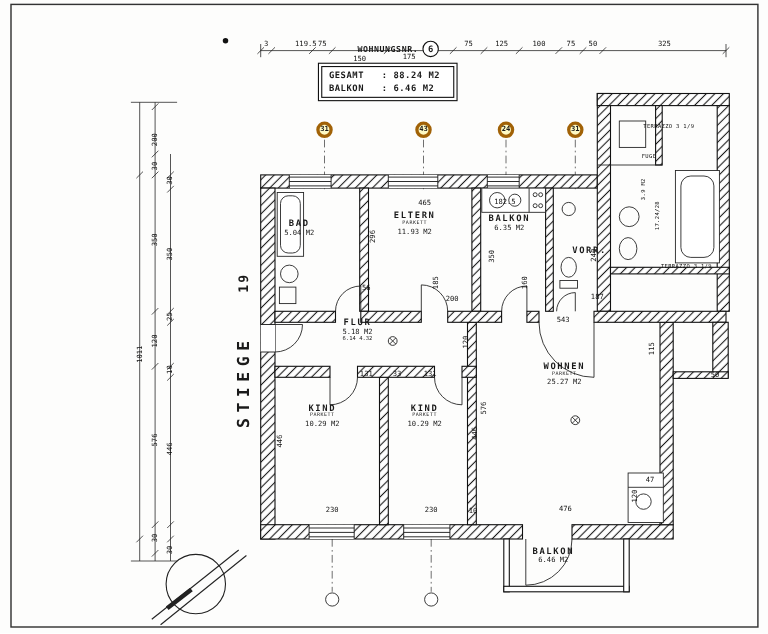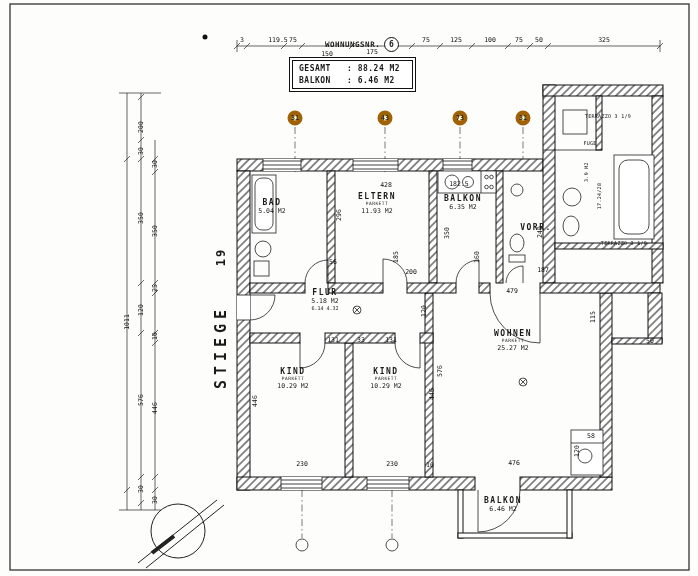--- a/index.html
+++ b/index.html
@@ -6,21 +6,21 @@
   html,body { width:698px; height:576px; background:#ffffff; }
   .page { position:relative; width:698px; height:576px; background:#fdfdfc; overflow:hidden;
           font-family:"DejaVu Sans Mono", monospace; color:#1a1a1a; }
   svg.linework { position:absolute; left:0; top:0; }
 
   
   #labels { position:absolute; left:0; top:0; width:100%; height:100%; }
   #labels > div { position:absolute; line-height:1; white-space:nowrap; }
   .dim  { font-size:6.5px; color:#111; }
   .anno { font-size:5px; color:#111; letter-spacing:.3px; }
-  .gridmark { width:15px; height:15px; border:5px solid #a16207; border-radius:50%;
+  .gridmark { width:15px; height:15px; border:3px solid #a16207; border-radius:50%;
               background:#fef9c3; display:flex; align-items:center; justify-content:center;
               font-size:6.5px; font-weight:bold; }
   .room { transform:translate(-50%,-50%); text-align:center; }
   .rname { font-weight:bold; font-size:8px; letter-spacing:1.5px; }
   .rfloor { font-size:4.5px; letter-spacing:.5px; margin-top:1px; }
   .rarea { font-size:6.5px; margin-top:1px; }
   .rnote { font-size:5px; margin-top:1px; }
 
   
   .wohn-row { position:absolute; left:297px; top:37px; display:flex; align-items:center; gap:4px;
@@ -266,54 +266,54 @@
       <div class="dim" style="left: 141px; top: 218px; transform: translate(-50%, -50%) rotate(-90deg);">350</div>
       <div class="dim" style="left: 141px; top: 310px; transform: translate(-50%, -50%) rotate(-90deg);">120</div>
       <div class="dim" style="left: 141px; top: 400px; transform: translate(-50%, -50%) rotate(-90deg);">576</div>
       <div class="dim" style="left: 141px; top: 489px; transform: translate(-50%, -50%) rotate(-90deg);">30</div>
       <div class="dim" style="left: 155px; top: 164px; transform: translate(-50%, -50%) rotate(-90deg);">30</div>
       <div class="dim" style="left: 155px; top: 231px; transform: translate(-50%, -50%) rotate(-90deg);">350</div>
       <div class="dim" style="left: 155px; top: 288px; transform: translate(-50%, -50%) rotate(-90deg);">25</div>
       <div class="dim" style="left: 155px; top: 336px; transform: translate(-50%, -50%) rotate(-90deg);">10</div>
       <div class="dim" style="left: 155px; top: 408px; transform: translate(-50%, -50%) rotate(-90deg);">446</div>
       <div class="dim" style="left: 155px; top: 500px; transform: translate(-50%, -50%) rotate(-90deg);">30</div>
-      <div class="dim" style="left: 386px; top: 185px; transform: translate(-50%, -50%);">428</div>
+      <div class="dim" style="left: 386px; top: 185px; transform: translate(-50%, -50%);">465</div>
       <div class="dim" style="left: 459px; top: 184px; transform: translate(-50%, -50%);">182.5</div>
       <div class="dim" style="left: 339px; top: 215px; transform: translate(-50%, -50%) rotate(-90deg);">296</div>
       <div class="dim" style="left: 333px; top: 262px; transform: translate(-50%, -50%);">56</div>
       <div class="dim" style="left: 396px; top: 257px; transform: translate(-50%, -50%) rotate(-90deg);">185</div>
       <div class="dim" style="left: 411px; top: 272px; transform: translate(-50%, -50%);">200</div>
       <div class="dim" style="left: 447px; top: 233px; transform: translate(-50%, -50%) rotate(-90deg);">350</div>
       <div class="dim" style="left: 477px; top: 257px; transform: translate(-50%, -50%) rotate(-90deg);">160</div>
       <div class="dim" style="left: 540px; top: 232px; transform: translate(-50%, -50%) rotate(-90deg);">240</div>
       <div class="dim" style="left: 543px; top: 270px; transform: translate(-50%, -50%);">187</div>
-      <div class="dim" style="left: 512px; top: 291px; transform: translate(-50%, -50%);">479</div>
+      <div class="dim" style="left: 512px; top: 291px; transform: translate(-50%, -50%);">543</div>
       <div class="dim" style="left: 593px; top: 317px; transform: translate(-50%, -50%) rotate(-90deg);">115</div>
       <div class="dim" style="left: 650px; top: 341px; transform: translate(-50%, -50%);">50</div>
       <div class="dim" style="left: 424px; top: 311px; transform: translate(-50%, -50%) rotate(-90deg);">120</div>
       <div class="dim" style="left: 333px; top: 340px; transform: translate(-50%, -50%);">131</div>
       <div class="dim" style="left: 361px; top: 340px; transform: translate(-50%, -50%);">33</div>
       <div class="dim" style="left: 391px; top: 340px; transform: translate(-50%, -50%);">131</div>
       <div class="dim" style="left: 255px; top: 401px; transform: translate(-50%, -50%) rotate(-90deg);">446</div>
       <div class="dim" style="left: 432px; top: 394px; transform: translate(-50%, -50%) rotate(-90deg);">446</div>
       <div class="dim" style="left: 440px; top: 371px; transform: translate(-50%, -50%) rotate(-90deg);">576</div>
       <div class="dim" style="left: 302px; top: 464px; transform: translate(-50%, -50%);">230</div>
       <div class="dim" style="left: 392px; top: 464px; transform: translate(-50%, -50%);">230</div>
       <div class="dim" style="left: 430px; top: 465px; transform: translate(-50%, -50%);">10</div>
       <div class="dim" style="left: 514px; top: 463px; transform: translate(-50%, -50%);">476</div>
       <div class="dim" style="left: 577px; top: 451px; transform: translate(-50%, -50%) rotate(-90deg);">120</div>
-      <div class="dim" style="left: 591px; top: 436px; transform: translate(-50%, -50%);">58</div>
+      <div class="dim" style="left: 591px; top: 436px; transform: translate(-50%, -50%);">47</div>
       <div class="anno" style="left: 608px; top: 116px; transform: translate(-50%, -50%);">TERRAZZO 3 1/9</div>
       <div class="anno" style="left: 590px; top: 143px; transform: translate(-50%, -50%);">FUGE</div>
       <div class="anno" style="left: 586px; top: 172px; transform: translate(-50%, -50%) rotate(-90deg);">3.9 M2</div>
       <div class="anno" style="left: 599px; top: 196px; transform: translate(-50%, -50%) rotate(-90deg);">17.24/28</div>
       <div class="anno" style="left: 624px; top: 243px; transform: translate(-50%, -50%);">TERRAZZO 3 1/9</div>
       <div class="gridmark" style="left: 295px; top: 118px; transform: translate(-50%, -50%);">31</div>
       <div class="gridmark" style="left: 385px; top: 118px; transform: translate(-50%, -50%);">43</div>
-      <div class="gridmark" style="left: 460px; top: 118px; transform: translate(-50%, -50%);">73</div>
+      <div class="gridmark" style="left: 460px; top: 118px; transform: translate(-50%, -50%);">24</div>
       <div class="gridmark" style="left: 523px; top: 118px; transform: translate(-50%, -50%);">31</div>
       <div class="room" style="left: 272px; top: 207px;">
         <div class="rname">BAD</div>
         <div class="rarea">5.04 M2</div>
       </div>
       <div class="room" style="left: 377px; top: 203px;">
         <div class="rname">ELTERN</div>
         <div class="rfloor">PARKETT</div>
         <div class="rarea">11.93 M2</div>
       </div>

